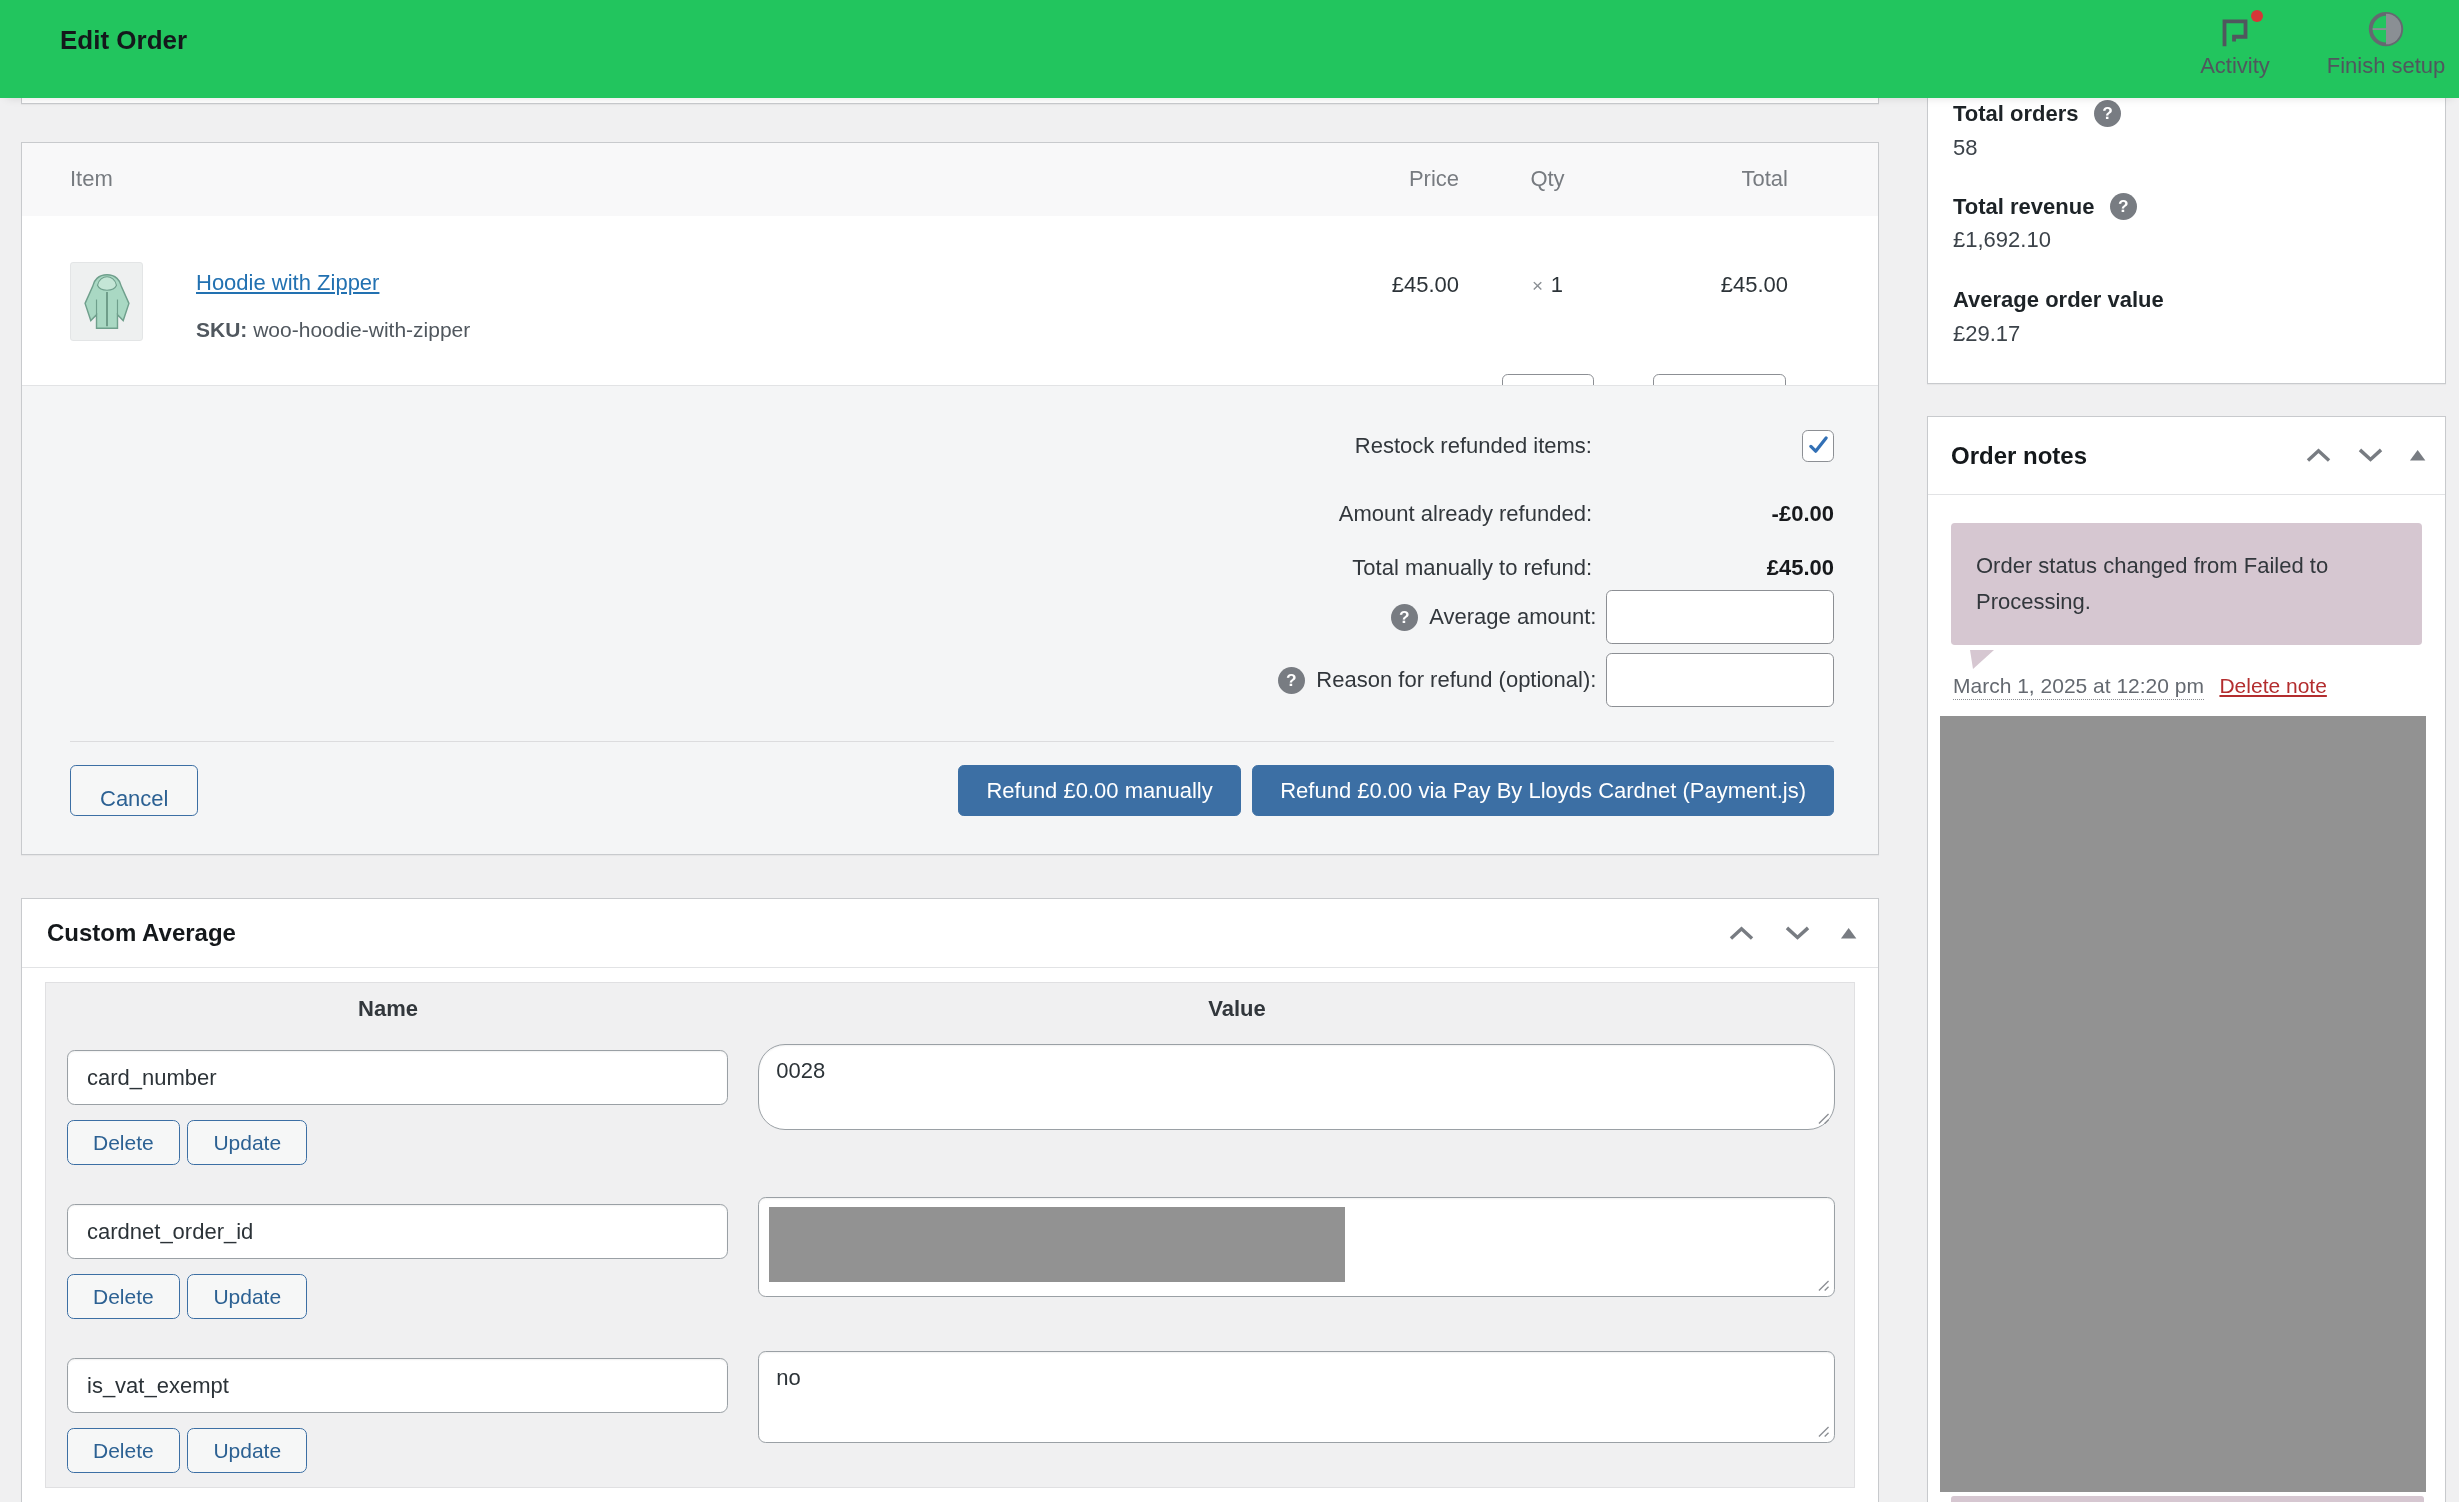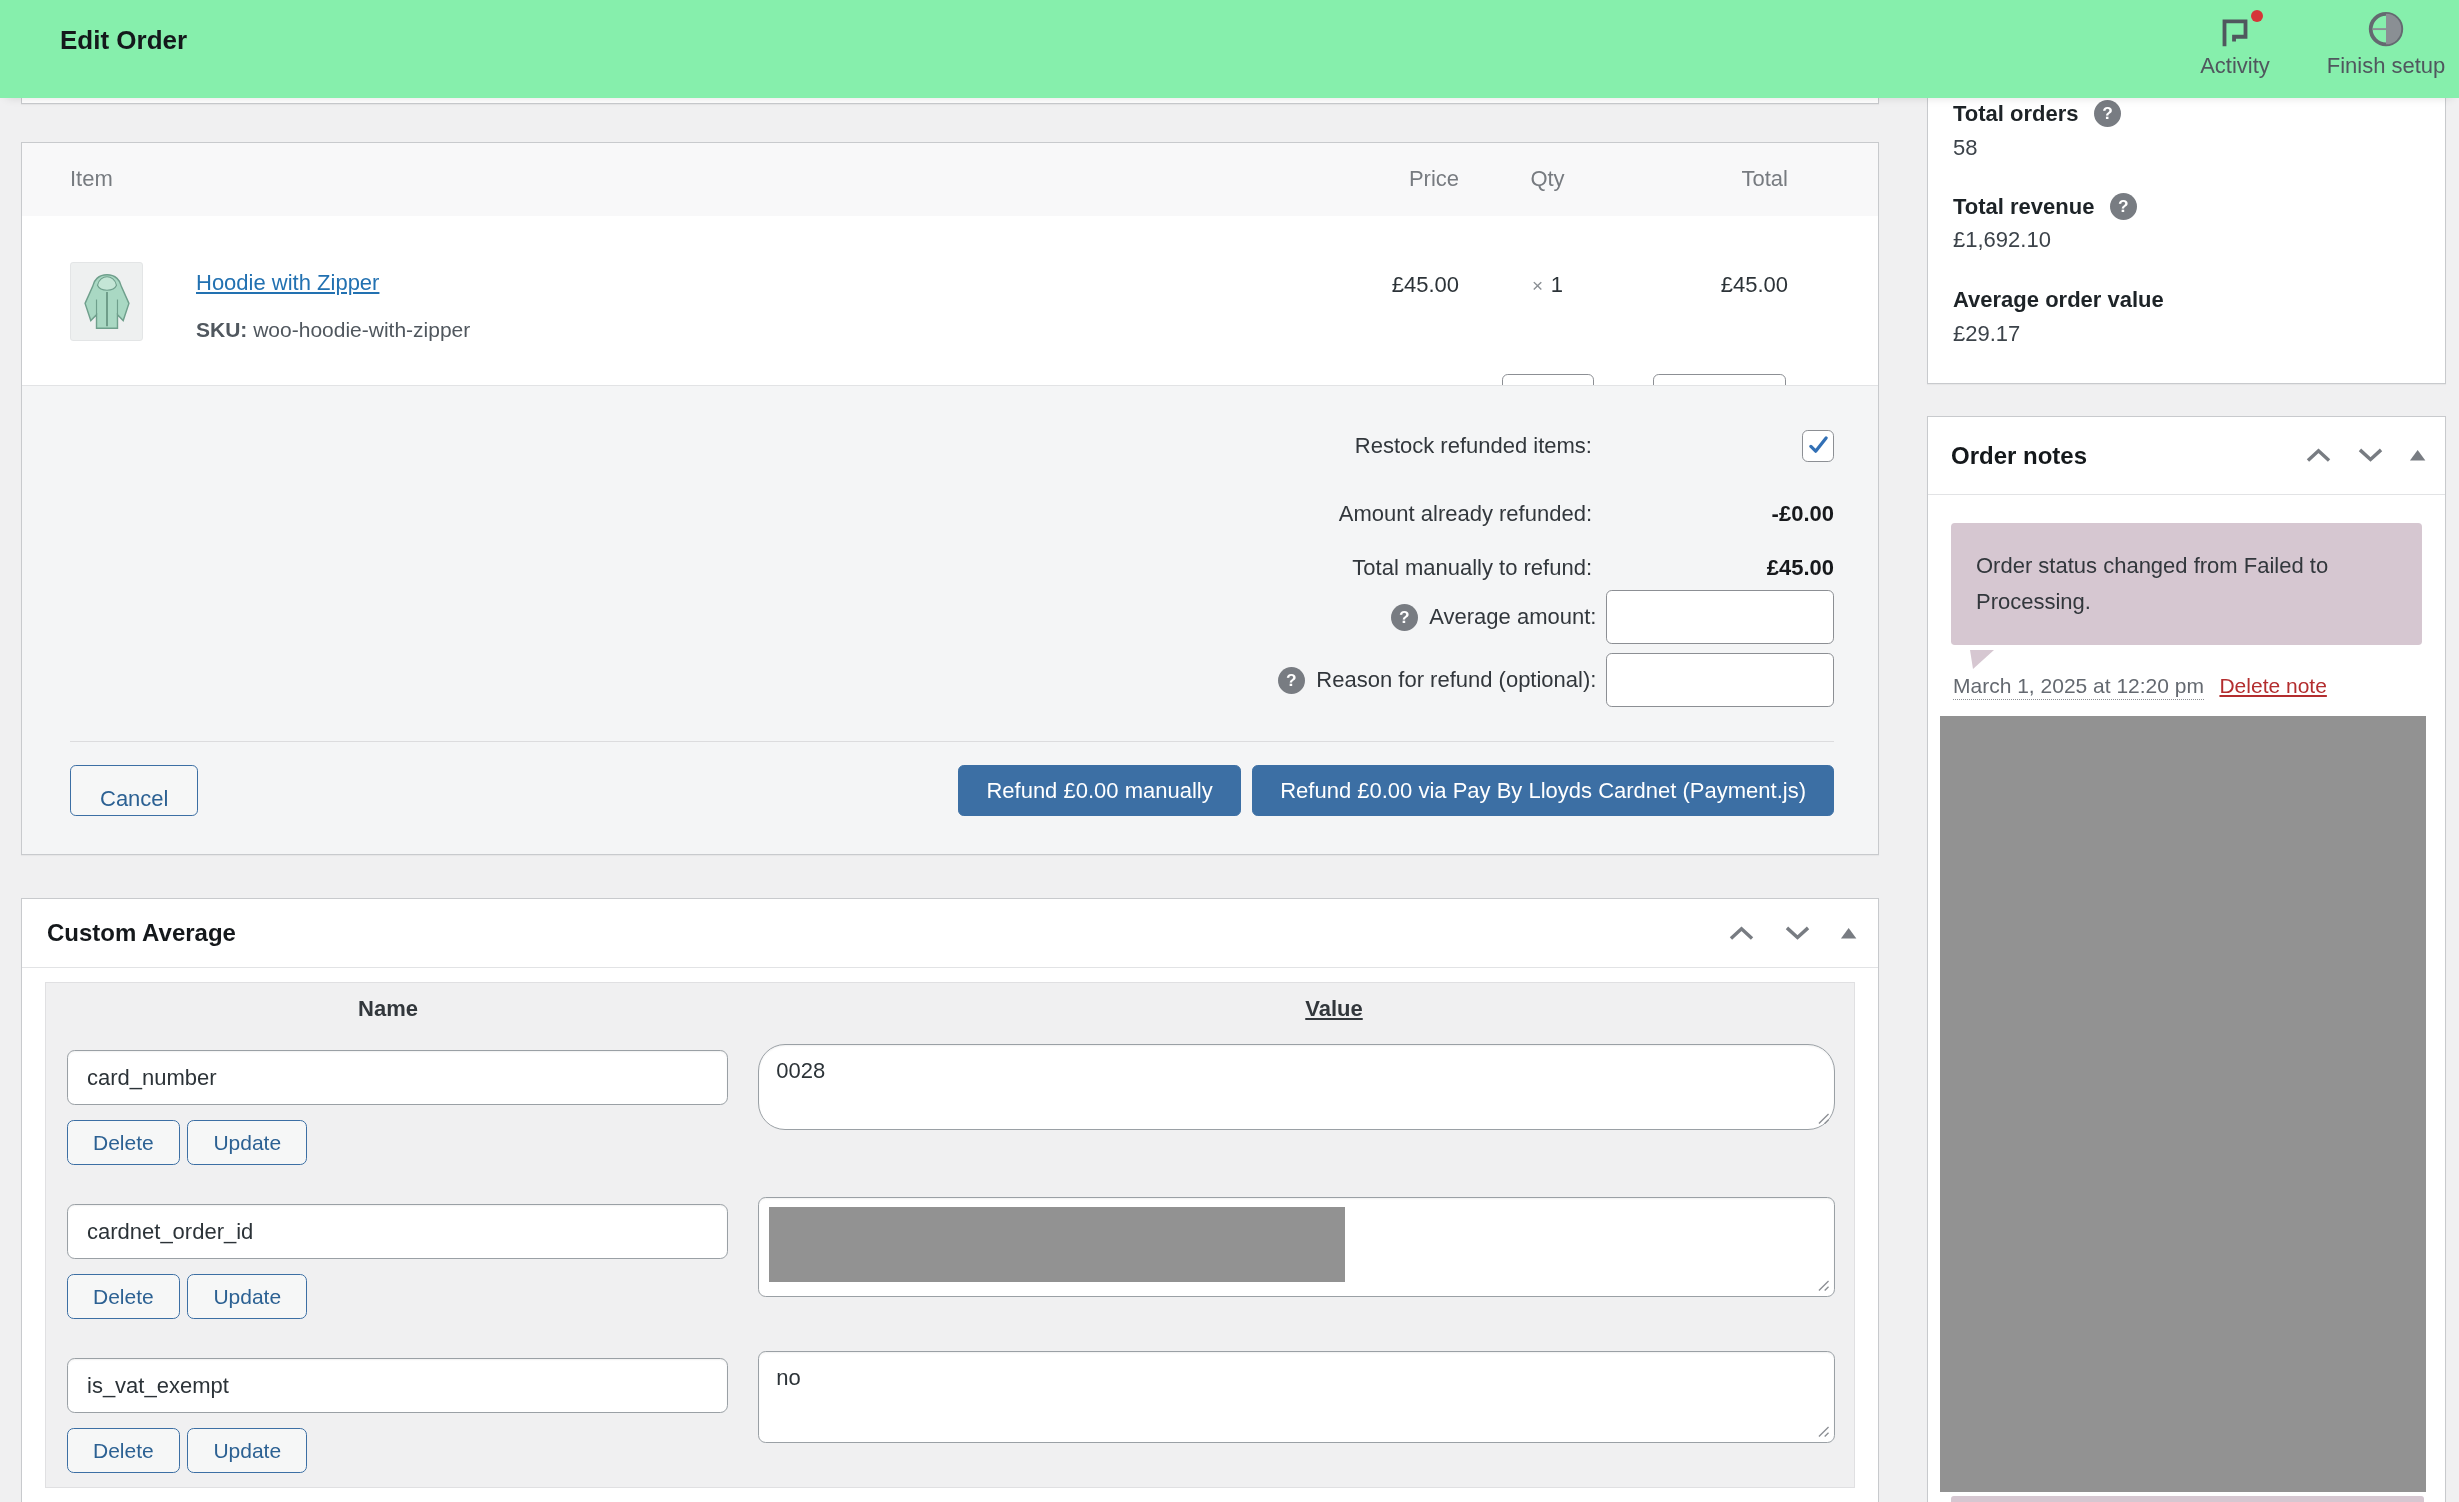--- a/index.html
+++ b/index.html
@@ -7,21 +7,21 @@
     position:relative;width:2459px;height:1503px;overflow:hidden;
     background:#f0f0f1;
     font-family:"Liberation Sans", sans-serif;
     color:#2c3338;
     -webkit-font-smoothing:antialiased;
   }
   .abs{position:absolute;}
 
   
   .header-bar{
-    left:0;top:0;width:2459px;height:98px;background:#86efac;
+    left:0;top:0;width:2459px;height:98px;background:#22c55e;
     box-shadow:0 5.8px 9.6px -5.8px rgba(0,0,0,.14);z-index:30;
   }
   .page-title{position:absolute;left:60px;top:25px;font-size:26px;font-weight:bold;color:#14181b;}
   .header-action{position:absolute;top:9.6px;text-align:center;color:#50575e;font-size:22px;cursor:pointer;}
   .header-action .ic{display:block;height:42px;margin-bottom:1.9px;position:relative;}
   .badge-dot{position:absolute;width:12.5px;height:12.5px;border-radius:50%;background:#d63638;right:44px;top:0;}
 
   
   .panel{background:#fff;border:1px solid #c8cacd;box-shadow:0 1px 1px rgba(0,0,0,.04);}
 
@@ -227,21 +227,21 @@
         <span class="hi">
           <svg width="17.3" height="12.5" viewBox="0 0 18 13">
               <polygon points="9,1 17,12 1,12" fill="#787c82"></polygon>
             </svg>
         </span>
       </span>
     </div>
 
     <div class="cf-table">
       <span class="cf-col-h" style="left:198px;">Name</span>
-      <span class="cf-col-h" style="left:1144px;text-decoration:underline;">Value</span>
+      <span class="cf-col-h" style="left:1047px;">Value</span>
 
       <input class="cf-name-input" style="top: 67px;" value="card_number">
       <div class="cf-btns" style="top:137px;">
         <span class="cf-btn">Delete</span>
         <span class="cf-btn">Update</span>
       </div>
       <div class="cf-ta" style="top:61px;height:86px;border-radius:27px;">
         <span>0028</span>
         <span class="resize-h">
           <svg width="12.5" height="12.5" viewBox="0 0 13 13">

